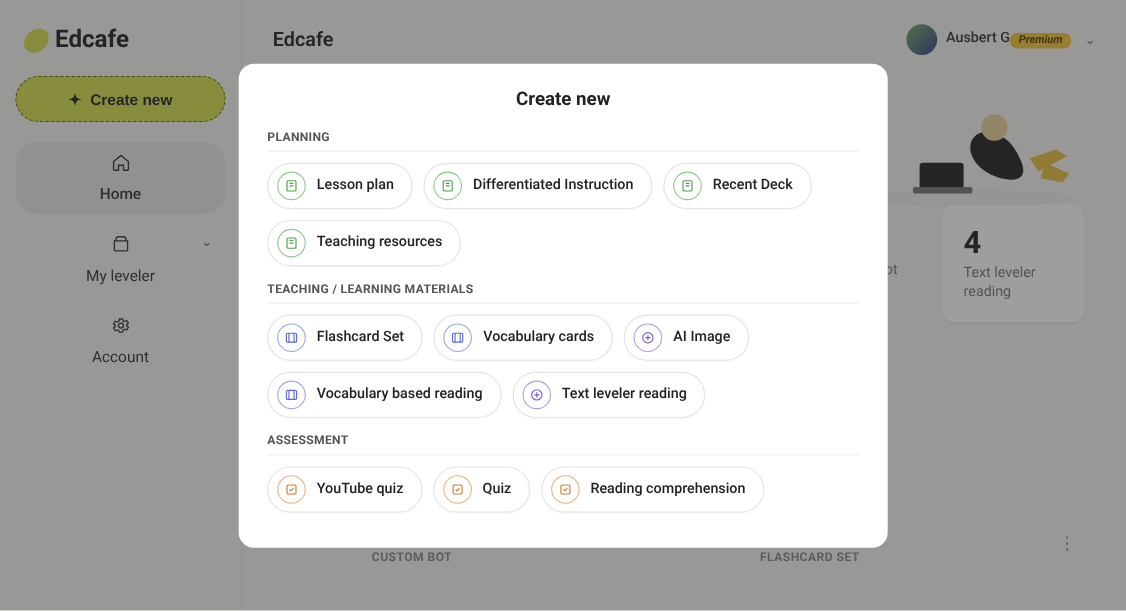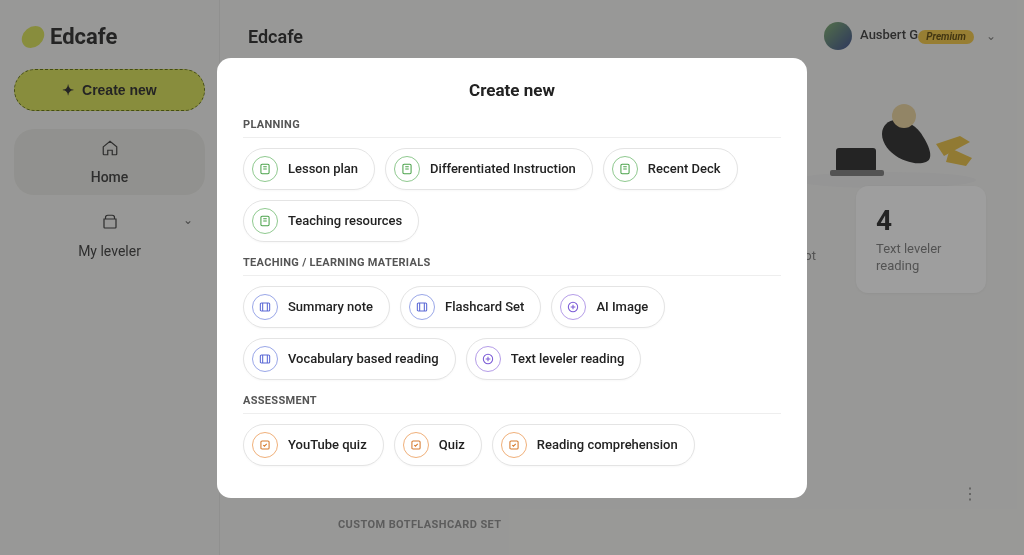--- a/index.html
+++ b/index.html
@@ -30,21 +30,21 @@
   .badge { background: #f2c53d; color: #5a4300; font-size: 10px; font-weight: 700; padding: 2px 8px; border-radius: 9px; margin-top: 2px; display: inline-block; font-style: italic; }
   .caret-down { font-size: 12px; color: #777; margin-left: 4px; }
 
   
   .bg-cards { position: absolute; top: 100px; left: 28px; right: 28px; bottom: 0; }
   .illus { position: absolute; right: 10px; top: -30px; width: 200px; height: 120px; }
   .illus svg { width: 100%; height: 100%; }
   .card4 { position: absolute; right: 10px; top: 86px; background: #fff; border-radius: 12px; padding: 18px 20px; width: 130px; box-shadow: 0 1px 3px rgba(0,0,0,.06); }
   .card4 .num { font-size: 28px; font-weight: 700; color: #222; }
   .card4 .lbl { font-size: 13px; color: #777; margin-top: 4px; line-height: 1.3; }
-  .bg-chips { position: absolute; bottom: 24px; display: flex; left: 90px; }
+  .bg-chips { position: absolute; bottom: 42px; display: flex; gap: 280px; left: 90px; }
   .bg-chip { font-size: 11px; font-weight: 700; letter-spacing: .4px; color: #888; }
   .kebab { position: absolute; right: 18px; bottom: 52px; color: #888; font-size: 16px; cursor: pointer; }
 
   
   .overlay { position: absolute; inset: 0; background: rgba(40,40,40,0.45); display: flex; align-items: center; justify-content: center; }
   .modal { width: 590px; max-height: 440px; background: #fff; border-radius: 14px; padding: 22px 26px 18px 26px; position: relative; overflow-y: auto; }
   .modal::-webkit-scrollbar { width: 6px; }
   .modal::-webkit-scrollbar-thumb { background: #ccc; border-radius: 3px; }
   .modal-title { text-align: center; font-size: 17px; font-weight: 700; color: #222; margin-bottom: 18px; }
   .section-label { font-size: 11px; font-weight: 700; letter-spacing: .3px; color: #555; margin: 10px 0 10px 0; border-bottom: 1px solid #eee; padding-bottom: 6px; }
@@ -85,20 +85,29 @@
     </div>
     <div class="nav-item">
       <span class="nav-icon">
           <svg viewBox="0 0 24 24">
             <path d="M4 8h16v11a1 1 0 0 1-1 1H5a1 1 0 0 1-1-1zM6 8V6a3 3 0 0 1 3-3h6a3 3 0 0 1 3 3v2"></path>
           </svg>
         </span>
       <span>My leveler</span>
       <span class="chev">⌄</span>
     </div>
+    <div class="nav-item">
+      <span class="nav-icon">
+          <svg viewBox="0 0 24 24">
+            <circle cx="12" cy="12" r="3"></circle>
+            <path d="M19 12a7 7 0 0 0-.1-1.2l2.1-1.6-2-3.4-2.5 1a7 7 0 0 0-2-.1L14 4h-4l-.5 2.6a7 7 0 0 0-2 1.1l-2.5-1-2 3.4 2.1 1.6A7 7 0 0 0 5 12a7 7 0 0 0 .1 1.2L3 14.8l2 3.4 2.5-1a7 7 0 0 0 2 1.1L10 20h4l.5-2.6a7 7 0 0 0 2-1.1l2.5 1 2-3.4-2.1-1.6A7 7 0 0 0 19 12z"></path>
+          </svg>
+        </span>
+      <span>Account</span>
+    </div>
   </aside>
 
   <main class="main">
     <div class="topbar">
       <h1 class="page-title">Edcafe</h1>
       <div class="user-chip">
         <span class="avatar"></span>
         <span class="user-meta">
           <span class="user-name">Ausbert G</span>
           <span class="badge">Premium</span>
@@ -112,21 +121,21 @@
         <svg viewBox="0 0 200 120">
             <ellipse cx="100" cy="110" rx="90" ry="8" fill="#eee"></ellipse>
             <path d="M110 50c-8 0-14 6-14 14 0 10 8 18 14 22 6 4 20 10 30 6 10-4 0-22-6-30s-16-12-24-12z" fill="#222"></path>
             <rect x="50" y="78" width="40" height="24" rx="3" fill="#222"></rect>
             <rect x="44" y="100" width="54" height="6" rx="2" fill="#777"></rect>
             <path d="M150 74l24-8 10 6-26 14z" fill="#e8be3c"></path>
             <path d="M160 92l20 4 6-8-22-10z" fill="#e8be3c"></path>
             <circle cx="118" cy="46" r="12" fill="#ead19a"></circle>
           </svg>
       </div>
-      <span class="bot-end" style="position:absolute; right:180px; top:148px;">ot</span>
+      <span class="bot-end" style="position:absolute; right:180px; top:138px;">ot</span>
       <div class="card4">
         <div class="num">4</div>
         <div class="lbl">Text leveler reading</div>
       </div>
       <div class="bg-chips">
         <span class="bg-chip">CUSTOM BOT</span>
         <span class="bg-chip">FLASHCARD SET</span>
       </div>
       <span class="kebab">⋮</span>
     </div>
@@ -177,30 +186,30 @@
           </div>
           <div class="section-label">TEACHING / LEARNING MATERIALS</div>
           <div class="pill-row">
             <div class="pill">
               <span class="picon ic-blue">
                 <svg viewBox="0 0 24 24">
                   <rect x="4" y="5" width="16" height="14" rx="2"></rect>
                   <path d="M8 5v14M16 5v14"></path>
                 </svg>
               </span>
-              <span>Summary note</span>
+              <span>Flashcard Set</span>
             </div>
             <div class="pill">
               <span class="picon ic-blue">
                 <svg viewBox="0 0 24 24">
                   <rect x="4" y="5" width="16" height="14" rx="2"></rect>
                   <path d="M8 5v14M16 5v14"></path>
                 </svg>
               </span>
-              <span>Flashcard Set</span>
+              <span>Vocabulary cards</span>
             </div>
             <div class="pill">
               <span class="picon ic-purple">
                 <svg viewBox="0 0 24 24">
                   <circle cx="12" cy="12" r="8"></circle>
                   <path d="M8 12h8M12 8v8"></path>
                 </svg>
               </span>
               <span>AI Image</span>
             </div>

